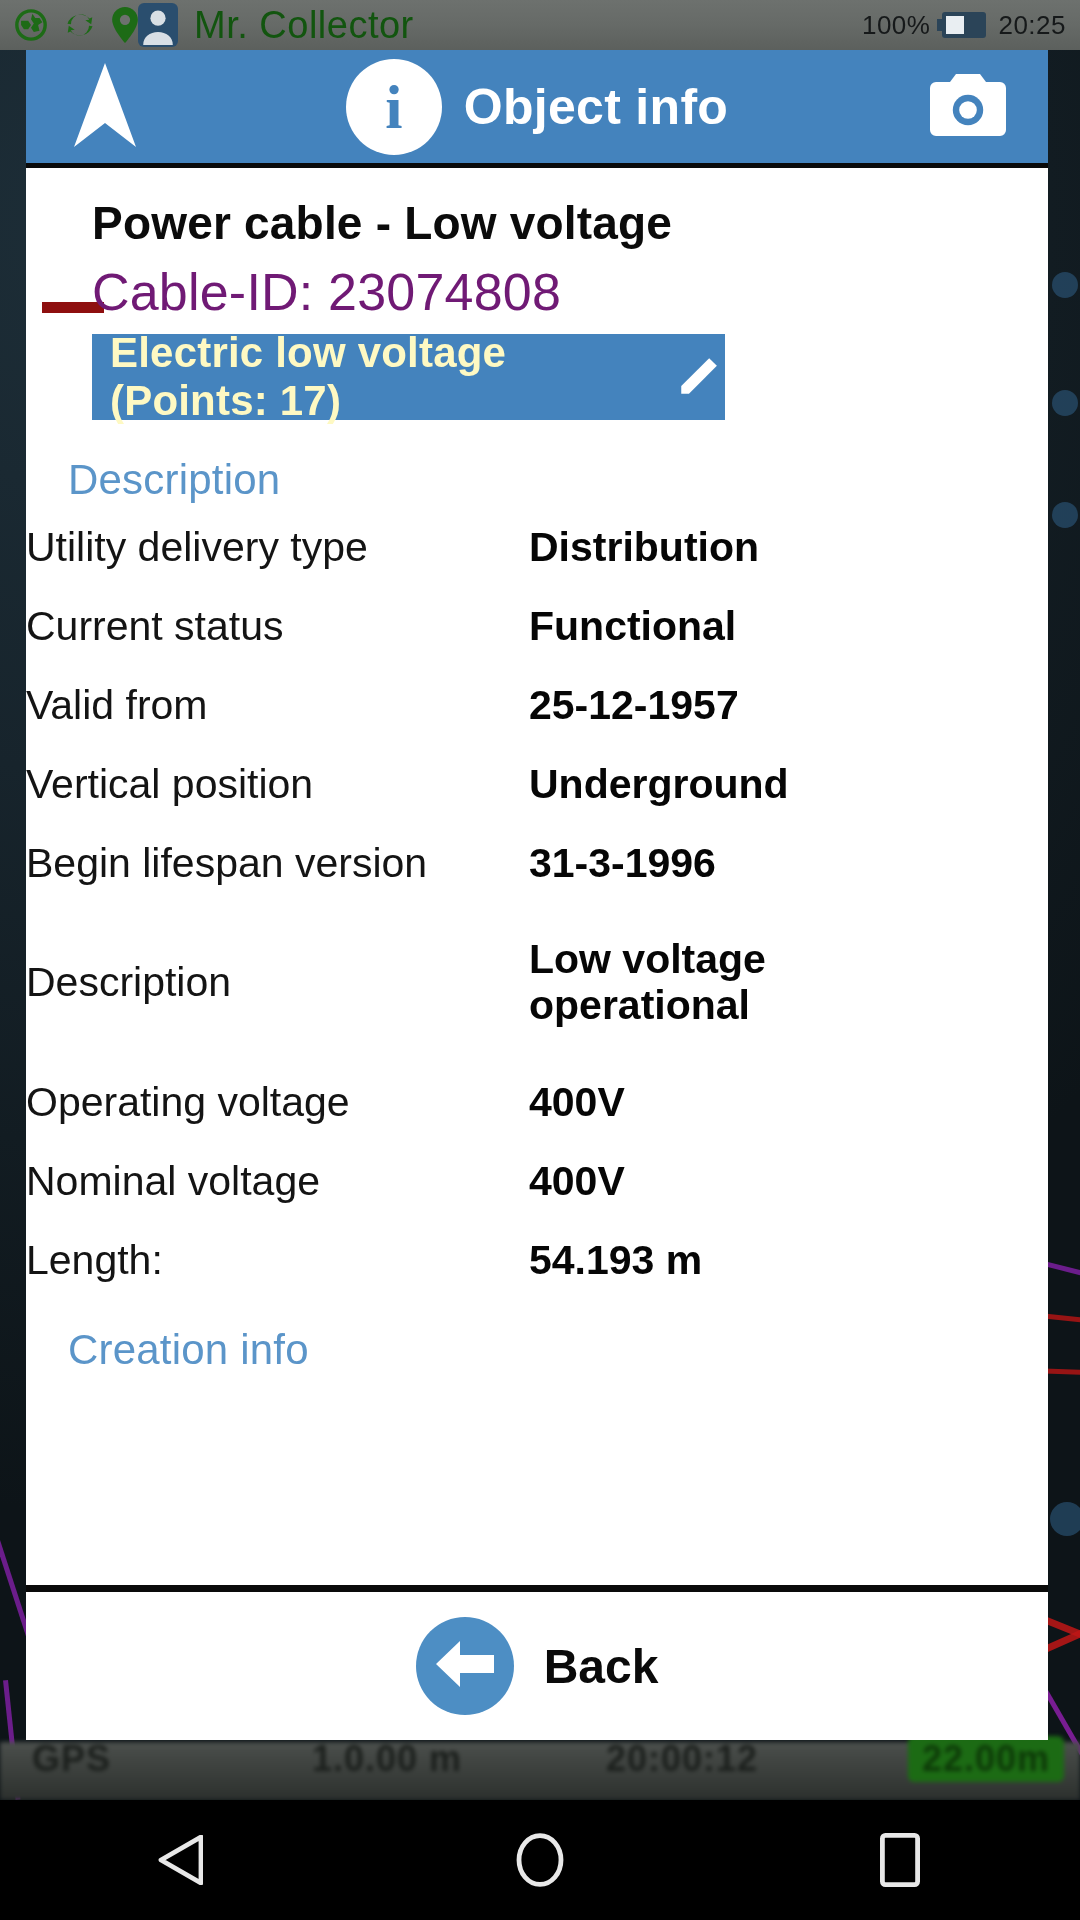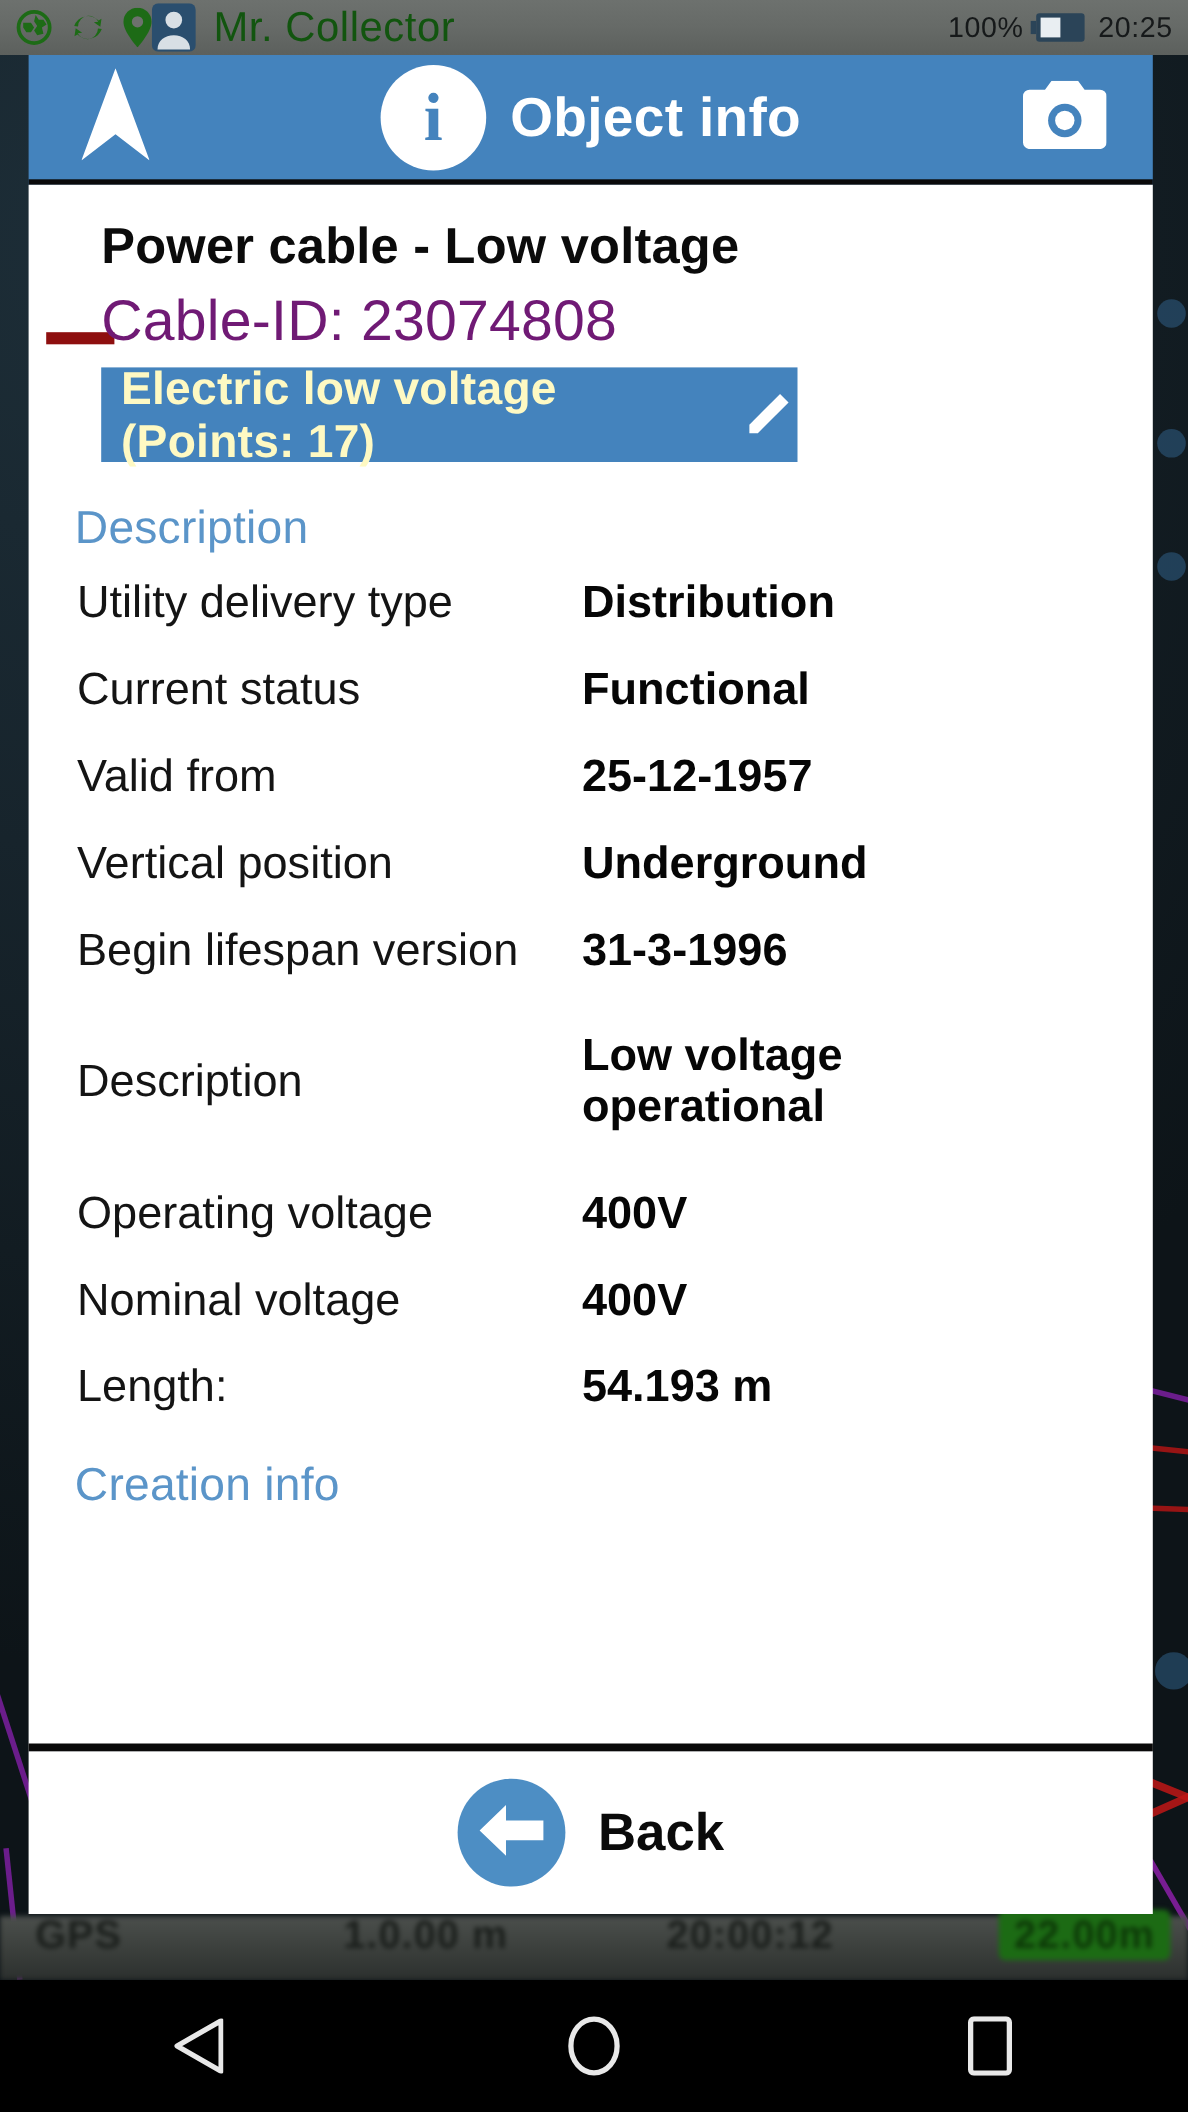--- a/index.html
+++ b/index.html
@@ -120,21 +120,21 @@
 
   .section-head {
     color:#5b95c9; font-size:42px; font-weight:400;
     margin:36px 0 4px 42px; letter-spacing:.2px;
   }
   .section-head.tight { margin-top:26px; }
 
   .attr-table { width:100%; border-collapse:collapse; }
   .attr-table td { vertical-align:middle; padding:0; }
   .attr-row td.k {
-    width:500px; padding-left:44px;
+    width:500px; 
     font-size:41px; color:#141414; font-weight:400; line-height:1.12;
   }
   .attr-row td.v {
     font-size:41px; color:#060606; font-weight:bold; line-height:1.12;
     padding-left:3px;
   }
   .attr-row { height:79px; }
   .attr-row.two-line { height:160px; }
 
   

